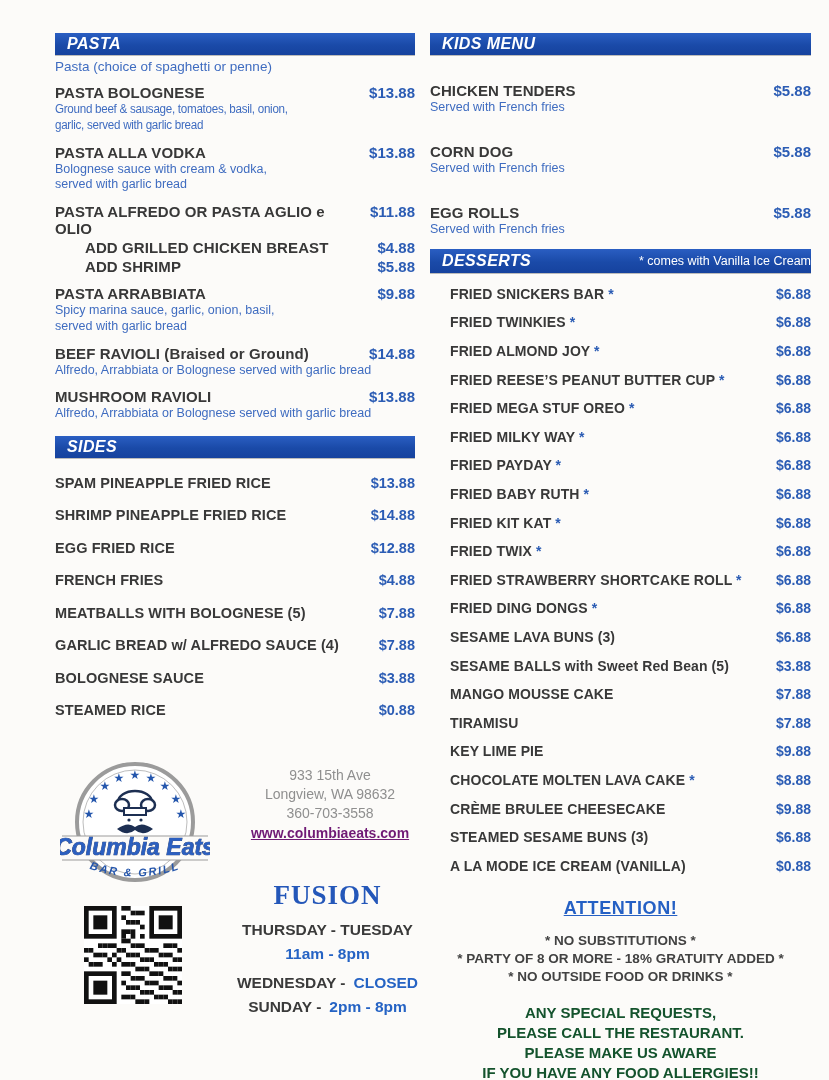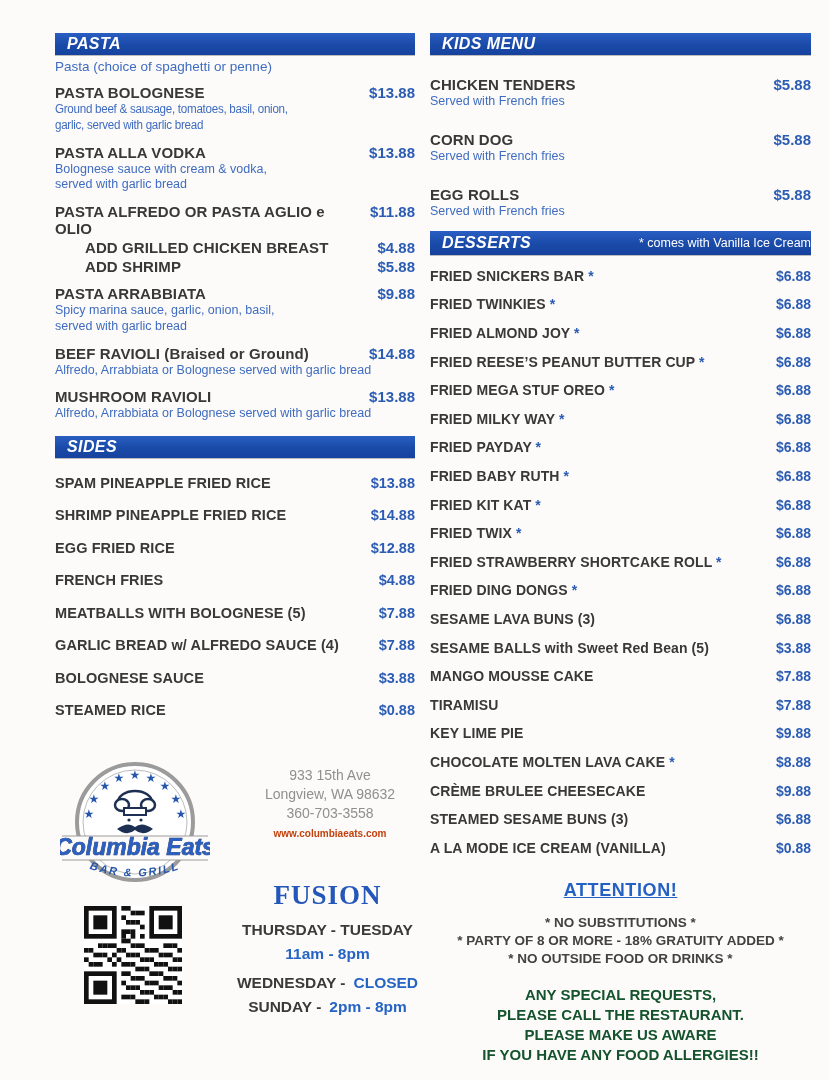--- a/index.html
+++ b/index.html
@@ -21,32 +21,32 @@
   .item-main{display:flex;justify-content:space-between;align-items:baseline;}
   .item-name{font-weight:700;font-size:15px;color:#383838;padding-right:6px;letter-spacing:.1px;}
   .item-price{font-weight:700;font-size:15px;color:#2b5cb4;white-space:nowrap;}
   .item-star{color:#2b5cb4;}
   .item-desc{color:#3f6cc0;font-size:12.5px;line-height:1.26;white-space:pre-line;margin-top:1px;}
   .item-desc.condensed{letter-spacing:-.3px;transform:scaleX(.93);transform-origin:left top;}
   .item-sub{display:flex;justify-content:space-between;align-items:baseline;padding-left:30px;margin-top:2px;}
 
   .list-sides .menu-item{margin-top:16.5px;}
   .list-sides .item-name,.list-sides .item-price{font-size:14.5px;}
-  .list-kids .menu-item{margin-top:21px;}
+  .list-kids .menu-item{margin-top:27px;}
   .list-desserts .menu-item{margin-top:12.6px;}
   .list-desserts .item-name,.list-desserts .item-price{font-size:14px;}
 
   .sides-gap{margin-top:11px;}
   .desserts-gap{margin-top:8px;}
 
   
   .logo{position:absolute;left:60px;top:750px;width:150px;height:150px;}
   .contact{position:absolute;left:240px;top:766px;width:180px;text-align:center;}
   .contact-line{color:#8f8f8f;font-size:14px;line-height:19px;}
-  .contact-web{color:#c2410c;font-weight:700;font-size:10px;line-height:21px;}
+  .contact-web{color:#701a75;font-weight:700;font-size:14px;line-height:21px;text-decoration:underline;}
   .qr{position:absolute;left:84px;top:906px;}
   .hours{position:absolute;left:230px;top:880px;width:195px;text-align:center;}
   .hours-title{font-family:"Liberation Serif",serif;font-weight:700;
                font-size:27px;color:#2457b9;letter-spacing:1px;margin-bottom:7px;}
   .hours-row{font-weight:700;font-size:15.5px;line-height:24px;}
   .hours-dark{color:#3a3a3a;}
   .hours-blue{color:#2563c4;}
   .hours-row.gap{margin-top:5px;}
 
   
@@ -201,21 +201,21 @@
             <span class="item-price">$5.88</span>
           </div>
           <div class="item-desc">Served with French fries</div>
         </div>
       </div>
 
     <div class="bar desserts-gap" style="margin-top:12px;height:24px;">
       <span class="bar-title">DESSERTS</span>
       <span class="bar-note">* comes with Vanilla Ice Cream</span>
     </div>
-    <div class="list-desserts" style="margin-top:4px;">
+    <div class="list-desserts" style="margin-top:4px;margin-left:20px;">
         <div class="menu-item">
           <div class="item-main">
             <span class="item-name">FRIED SNICKERS BAR<span class="item-star"> *</span></span>
             <span class="item-price">$6.88</span>
           </div>
         </div>
         <div class="menu-item">
           <div class="item-main">
             <span class="item-name">FRIED TWINKIES<span class="item-star"> *</span></span>
             <span class="item-price">$6.88</span>

